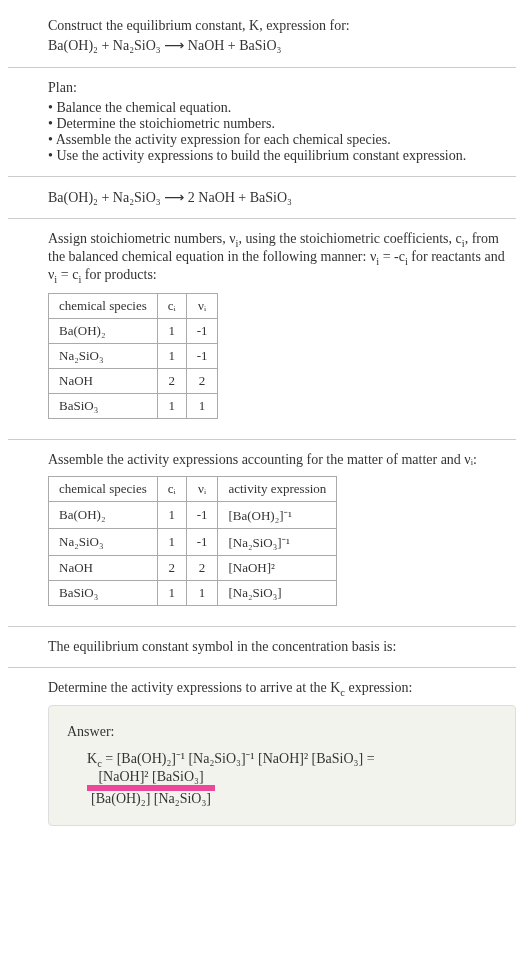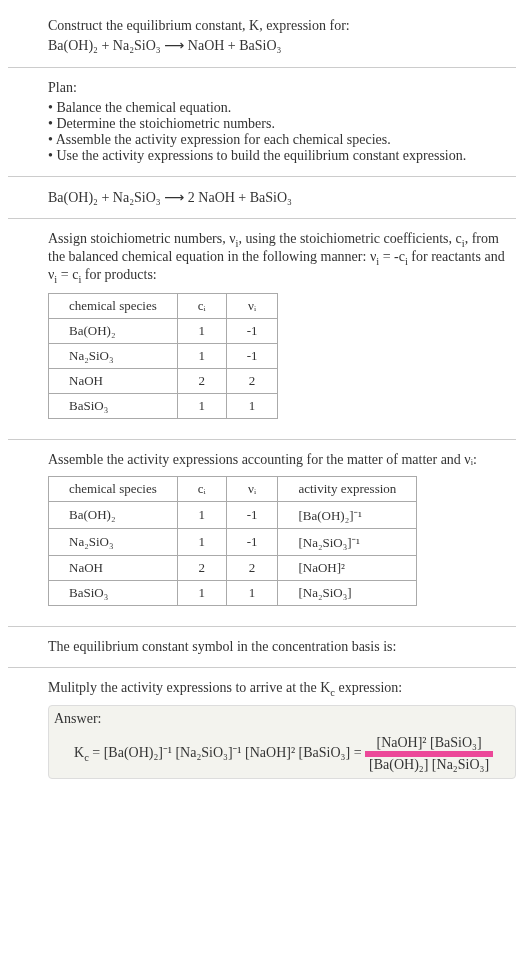--- a/index.html
+++ b/index.html
@@ -25,34 +25,34 @@
     }
     .step-header {
       margin-bottom: 4px;
     }
     table {
       border-collapse: collapse;
       margin: 8px 0;
     }
     th, td {
       border: 1px solid #aaa;
-      padding: 4px 20px;
+      padding: 4px 10px;
       text-align: center;
       font-size: 13px;
     }
     th {
       font-weight: normal;
     }
     .italic { }
     .sub { vertical-align: sub; font-size: 0.75em; }
     .answer-box {
       background: #f3f3ee;
       border: 1px solid #ddd;
       border-radius: 4px;
-      padding: 5px;
+      padding: 18px;
       margin-top: 8px;
     }
     .answer-label {
       margin-bottom: 8px;
     }
     .frac {
       display: inline-block;
       vertical-align: middle;
       text-align: center;
     }
@@ -167,20 +167,20 @@
     </table>
 </div>
 <hr>
 
 <div class="section">
   <div>The equilibrium constant symbol in the concentration basis is:</div>
 </div>
 <hr>
 
 <div class="section">
-  <span>Mulitply the activity expressions to arrive at the K</span><span class="sub">c</span><span> expression:</span>
+  <span>Determine the activity expressions to arrive at the K</span><span class="sub">c</span><span> expression:</span>
   <div class="answer-box">
     <div class="answer-label">Answer:</div>
     <div class="kc-line">
       <span class="italic">K</span><span class="sub">c</span><span> = [Ba(OH)₂]⁻¹ [Na₂SiO₃]⁻¹ [NaOH]² [BaSiO₃] = </span><span class="frac"><span class="num">[NaOH]² [BaSiO₃]</span><span class="den">[Ba(OH)₂] [Na₂SiO₃]</span></span>
     </div>
   </div>
 </div>
 
 </body></html>

